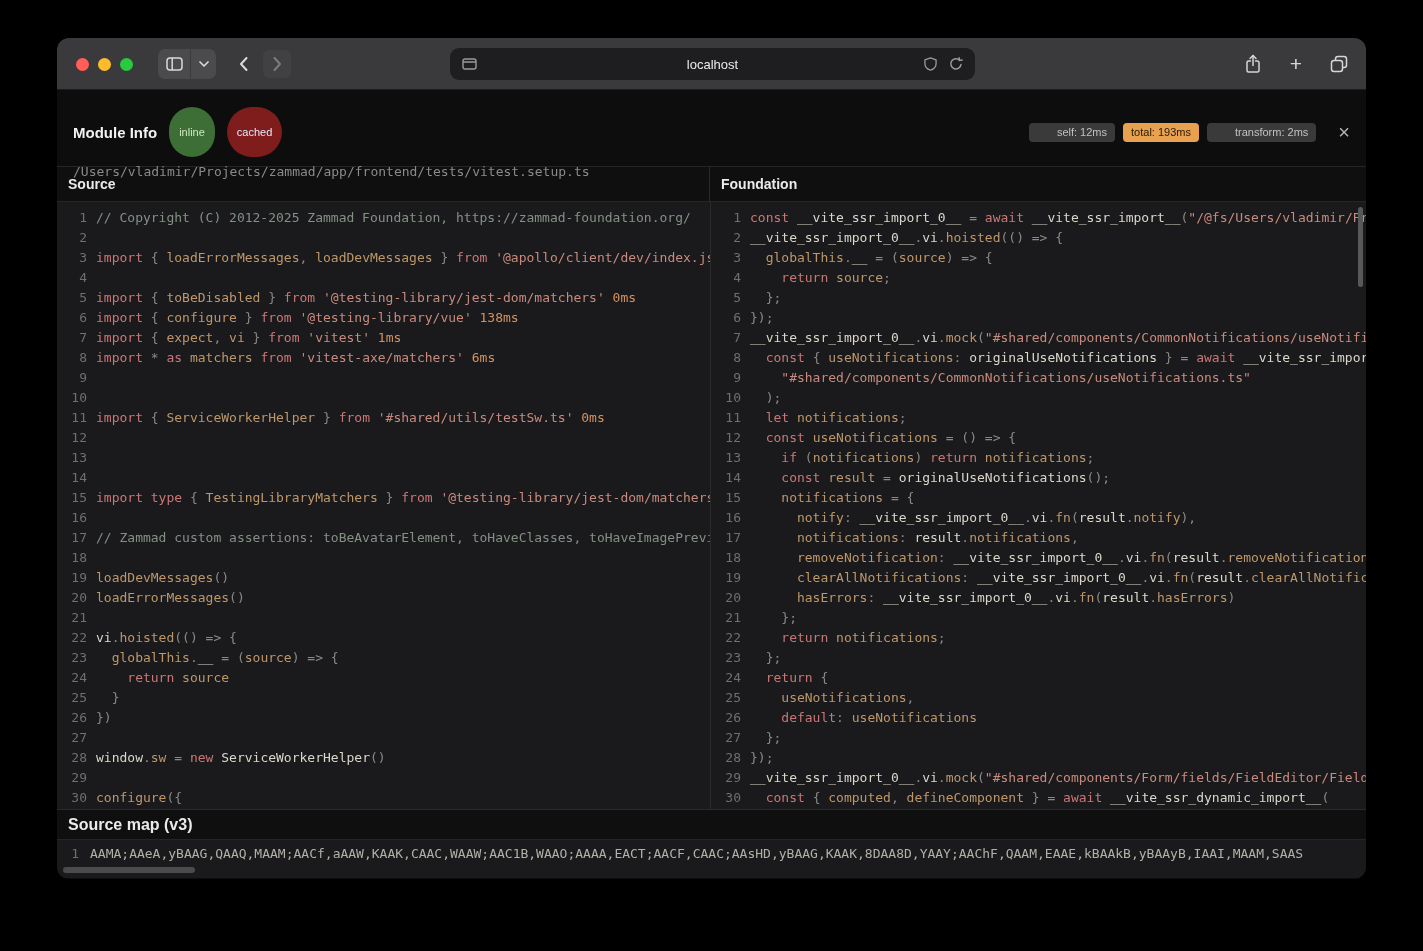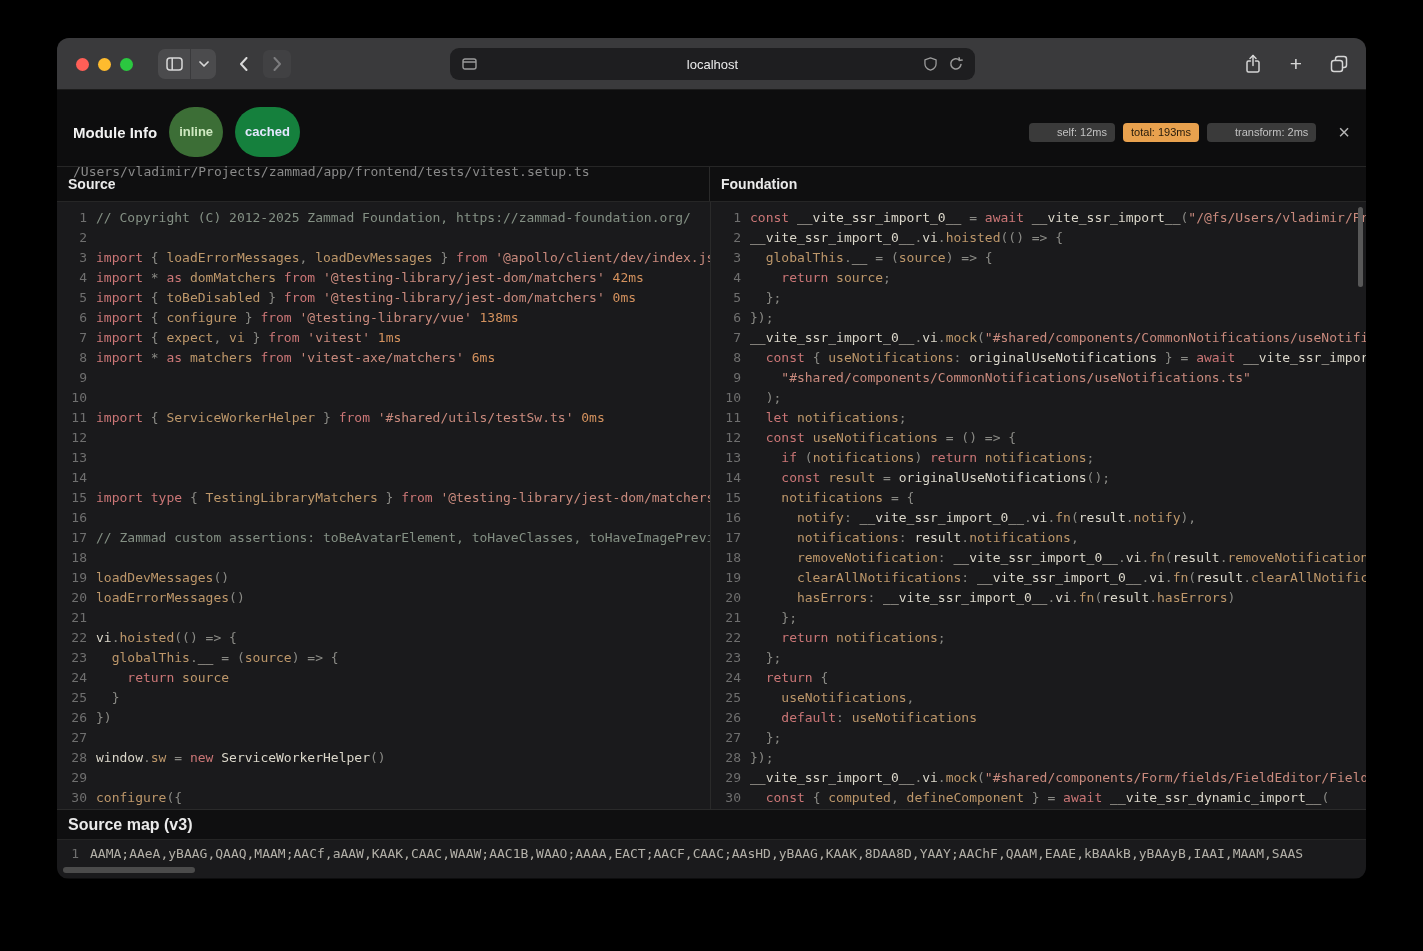--- a/index.html
+++ b/index.html
@@ -34,23 +34,23 @@
 
   .right-ctls { position:absolute; right:16px; top:0; height:52px; display:flex;
                 align-items:center; gap:21px; color:#d6d6d6; }
   .right-ctls .ctl { display:flex; align-items:center; justify-content:center; width:22px; }
   .plus-glyph { font-size:21px; line-height:20px; color:#d6d6d6; }
 
   
   .page-header { height:76px; background:#0d0d0e; position:relative; }
   .title-row { display:flex; align-items:center; gap:12px; padding:17px 16px 0 16px; }
   .page-title { font-size:15px; font-weight:700; color:#f2f2f2; }
-  .badge { font-size:13px; padding:18px 10px; border-radius:999px; line-height:14px;font-weight:bold; }
+  .badge { font-size:11px; padding:18px 10px; border-radius:999px; line-height:14px; }
   .badge.green { background:#3c6e36; color:#cfe9c1; }
-  .badge.indigo { background:#15803d; color:#e4e7ff; }
+  .badge.indigo { background:#7f1d1d; color:#e4e7ff; }
   .header-right { margin-left:auto; display:flex; align-items:center; gap:8px; }
   .timing { font-size:11px; padding:3px 8px; border-radius:4px; line-height:13px; }
   .timing.muted { background:#3a3a3a; color:#c2c2c2;padding-left:28px; }
   .timing.accent { background:#e8a14e; color:#241a0b; }
   .close-x { margin-left:14px; color:#b4b4b4; font-size:20px; line-height:18px; cursor:default; }
   .path { margin:7px 16px 0 16px; font-family:"DejaVu Sans Mono",monospace;
           font-size:13px; color:#8a8a8a; white-space:nowrap; }
 
   
   .panels-header { height:36px; display:flex; background:#0f0f10;
@@ -195,21 +195,21 @@
   <div class="panels-header">
     <div class="ph src">Source</div>
     <div class="ph trn">Foundation</div>
   </div>
 
   <div class="code-area">
     <div class="panel src">
         <div class="code-line"><span class="ln">1</span><span class="code"><span class="tk-c">// Copyright (C) 2012-2025 Zammad Foundation, https://zammad-foundation.org/</span></span></div>
         <div class="code-line"><span class="ln">2</span><span class="code"></span></div>
         <div class="code-line"><span class="ln">3</span><span class="code"><span class="tk-k">import </span><span class="tk-p">{ </span><span class="tk-i">loadErrorMessages</span><span class="tk-p">, </span><span class="tk-i">loadDevMessages</span><span class="tk-p"> } </span><span class="tk-k">from </span><span class="tk-s">'@apollo/client/dev/index.js'</span></span></div>
-        <div class="code-line"><span class="ln">4</span><span class="code"><span class="tk-k">import </span><span class="tk-p">* </span><span class="tk-k">as </span><span class="tk-i">domMatchers </span><span class="tk-k">from </span><span class="tk-s">'@testing-library/jest-dom/matchers'</span><span class="tk-t"> 42ms</span></span></div>
+        <div class="code-line"><span class="ln">4</span></div>
         <div class="code-line"><span class="ln">5</span><span class="code"><span class="tk-k">import </span><span class="tk-p">{ </span><span class="tk-i">toBeDisabled</span><span class="tk-p"> } </span><span class="tk-k">from </span><span class="tk-s">'@testing-library/jest-dom/matchers'</span><span class="tk-t"> 0ms</span></span></div>
         <div class="code-line"><span class="ln">6</span><span class="code"><span class="tk-k">import </span><span class="tk-p">{ </span><span class="tk-i">configure</span><span class="tk-p"> } </span><span class="tk-k">from </span><span class="tk-s">'@testing-library/vue'</span><span class="tk-t"> 138ms</span></span></div>
         <div class="code-line"><span class="ln">7</span><span class="code"><span class="tk-k">import </span><span class="tk-p">{ </span><span class="tk-i">expect</span><span class="tk-p">, </span><span class="tk-i">vi</span><span class="tk-p"> } </span><span class="tk-k">from </span><span class="tk-s">'vitest'</span><span class="tk-t"> 1ms</span></span></div>
         <div class="code-line"><span class="ln">8</span><span class="code"><span class="tk-k">import </span><span class="tk-p">* </span><span class="tk-k">as </span><span class="tk-i">matchers </span><span class="tk-k">from </span><span class="tk-s">'vitest-axe/matchers'</span><span class="tk-t"> 6ms</span></span></div>
         <div class="code-line"><span class="ln">9</span></div>
         <div class="code-line"><span class="ln">10</span><span class="code"></span></div>
         <div class="code-line"><span class="ln">11</span><span class="code"><span class="tk-k">import </span><span class="tk-p">{ </span><span class="tk-i">ServiceWorkerHelper</span><span class="tk-p"> } </span><span class="tk-k">from </span><span class="tk-s">'#shared/utils/testSw.ts'</span><span class="tk-t"> 0ms</span></span></div>
         <div class="code-line"><span class="ln">12</span><span class="code"></span></div>
         <div class="code-line"><span class="ln">13</span></div>
         <div class="code-line"><span class="ln">14</span><span class="code"></span></div>

